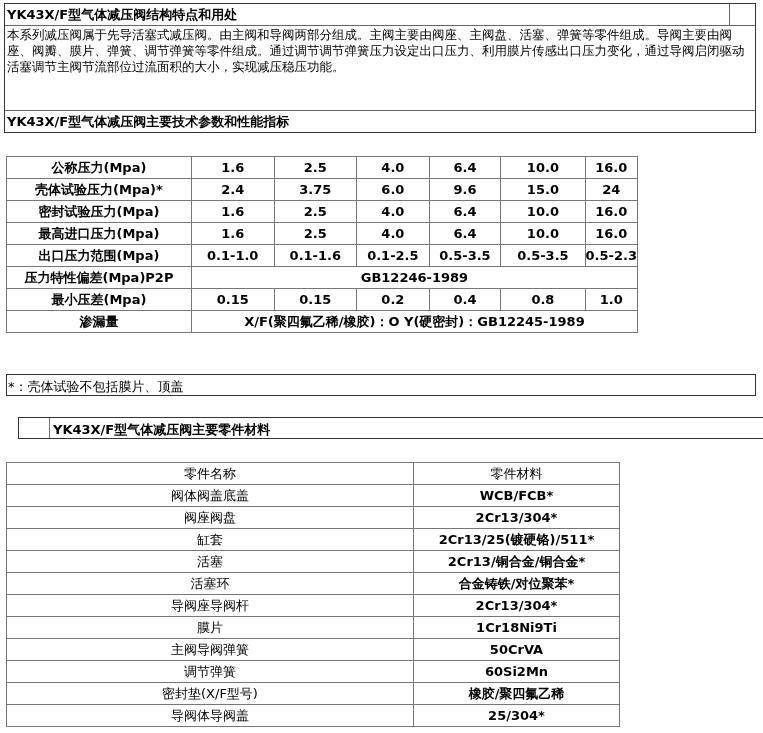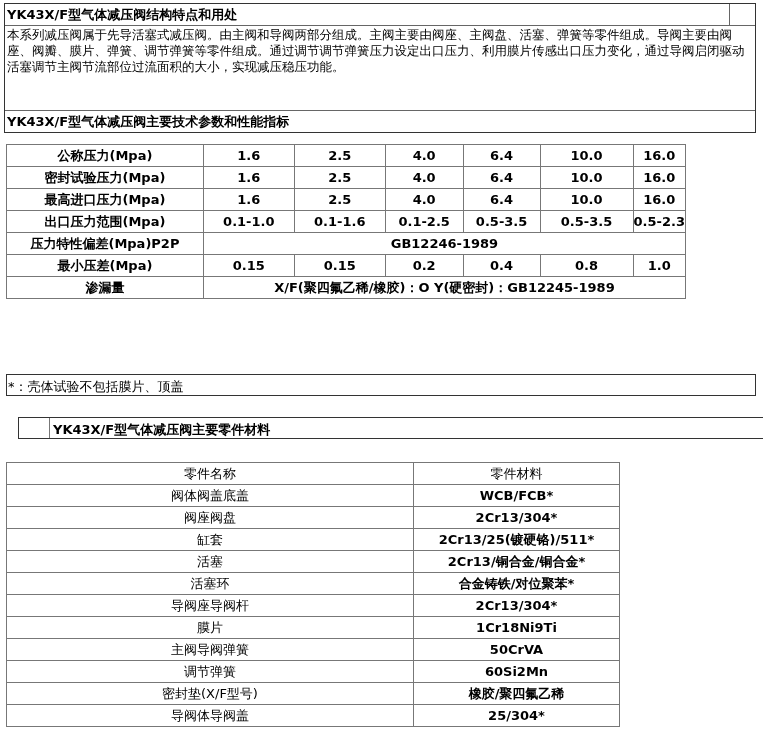--- a/index.html
+++ b/index.html
@@ -14,21 +14,21 @@
     #intro { left: 4px; top: 3px; width: 752px; height: 130px; border: 1px solid #333; }
     #intro .title-row { position: absolute; left: 0; top: 0; width: 100%; height: 21px; border-bottom: 1px solid #666; }
     #intro .title-row .spacer { position: absolute; right: 0; top: 0; width: 25px; height: 21px; border-left: 1px solid #666; }
     #intro .title { position: absolute; left: 2px; top: 2px; font-size: 13px; font-weight: bold; white-space: nowrap; }
     #intro .body { position: absolute; left: 2px; top: 23px; width: 745px; font-size: 12.5px; line-height: 16px; }
     #intro .body p { margin: 0; white-space: normal; }
     #intro .sub-row { position: absolute; left: 0; bottom: 0; width: 100%; height: 21px; border-top: 1px solid #666; }
     #intro .sub-title { position: absolute; left: 2px; top: 2px; font-size: 13px; font-weight: bold; white-space: nowrap; }
 
     
-    #spec { left: 6px; top: 144px; width: 680px; border-collapse: collapse; }
+    #spec { left: 6px; top: 156px; width: 632px; border-collapse: collapse; }
     #spec td {
       border: 1px solid #777; height: 21px; padding: 0; text-align: center;
       font-size: 13px; font-weight: bold; white-space: nowrap;
     }
     #spec { border: 1px solid #333; }
     #spec td.label { font-weight: bold; width: 196px; }
 
     
     #footnote { left: 6px; top: 374px; width: 750px; height: 22px; border: 1px solid #333; }
     #footnote span { position: absolute; left: 1px; top: 3px; font-size: 13px; white-space: nowrap; }
@@ -67,20 +67,29 @@
 <table id="spec" class="abs">
   <tbody>
     <tr>
       <td class="label">公称压力(Mpa)</td>
       <td style="width:90px">1.6</td>
       <td style="width:90px">2.5</td>
       <td style="width:77px">4.0</td>
       <td style="width:76px">6.4</td>
       <td style="width:92px">10.0</td>
       <td>16.0</td>
+    </tr>
+    <tr>
+      <td class="label">壳体试验压力(Mpa)*</td>
+      <td>2.4</td>
+      <td>3.75</td>
+      <td>6.0</td>
+      <td>9.6</td>
+      <td>15.0</td>
+      <td>24</td>
     </tr>
     <tr>
       <td class="label">密封试验压力(Mpa)</td>
       <td>1.6</td>
       <td>2.5</td>
       <td>4.0</td>
       <td>6.4</td>
       <td>10.0</td>
       <td>16.0</td>
     </tr>

